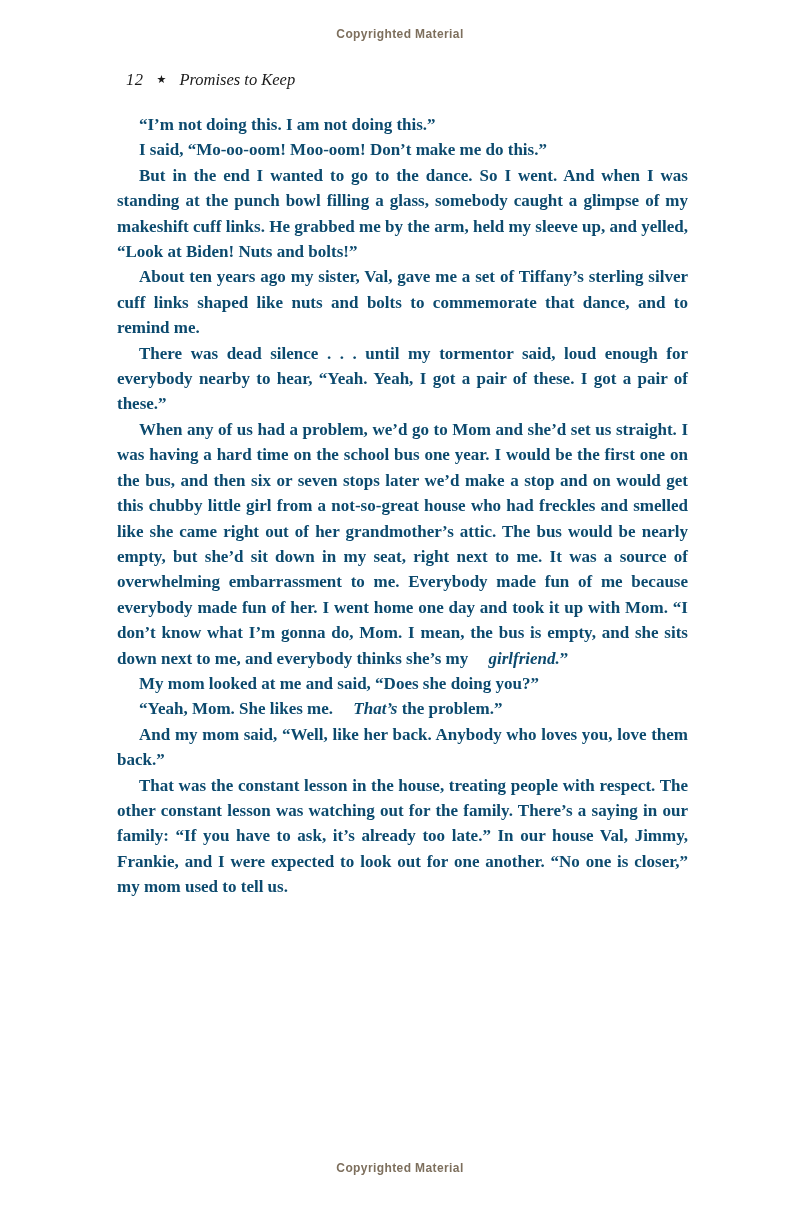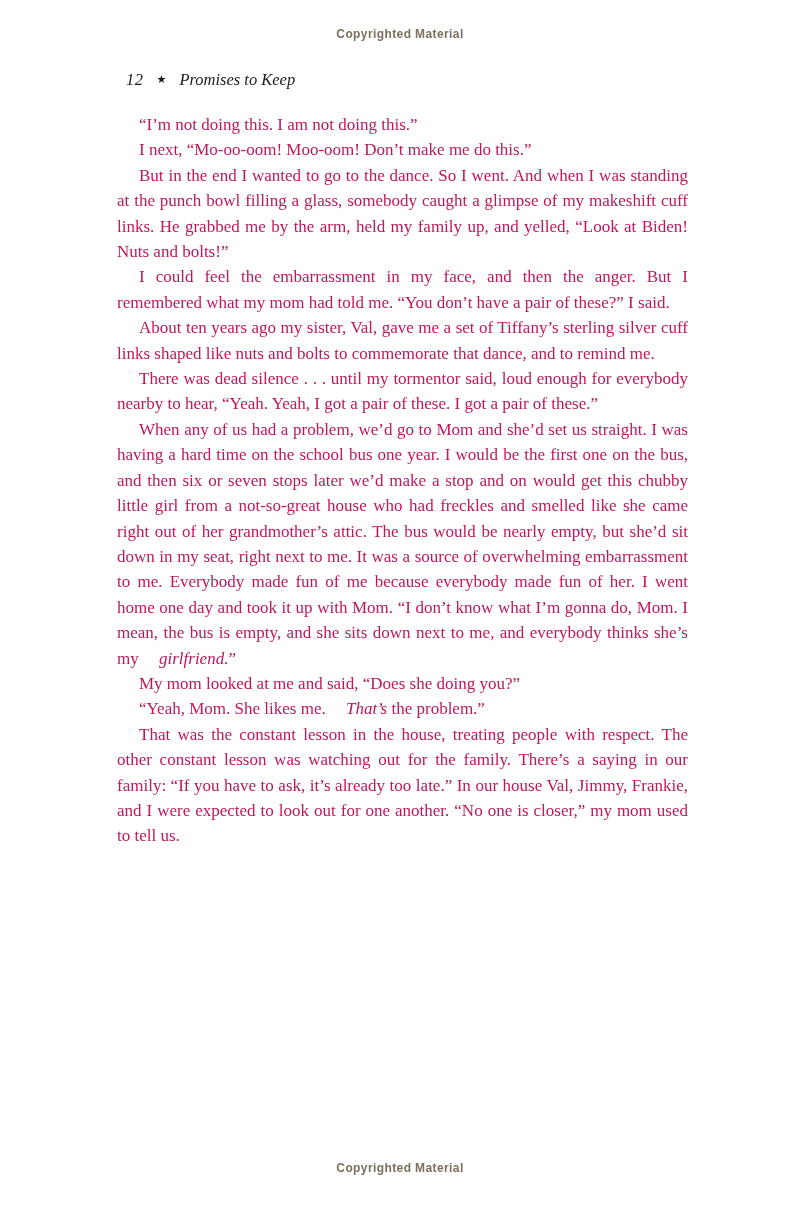--- a/index.html
+++ b/index.html
@@ -72,28 +72,28 @@
 <body>
 
 <div class="page">
 
   <div class="notice top" style="color: rgb(125, 111, 93);">Copyrighted Material</div>
 
   <div class="running-header">
     <span class="page-num">12</span><span class="star">★</span><span class="book-title">Promises to Keep</span>
   </div>
 
-  <div class="body-text" style="color: #be185d;">
+  <div class="body-text" style="color: #0c4a6e; font-weight: bold;">
       <p><span>“I’m not doing this. I am not doing this.”</span></p>
-      <p><span>I next, “Mo-oo-oom! Moo-oom! Don’t make me do this.”</span></p>
-      <p><span>But in the end I wanted to go to the dance. So I went. And when I was standing at the punch bowl filling a glass, somebody caught a glimpse of my makeshift cuff links. He grabbed me by the arm, held my family up, and yelled, “Look at Biden! Nuts and bolts!”</span></p>
-      <p><span>I could feel the embarrassment in my face, and then the anger. But I remembered what my mom had told me. “You don’t have a pair of these?” I said.</span></p>
+      <p><span>I said, “Mo-oo-oom! Moo-oom! Don’t make me do this.”</span></p>
+      <p><span>But in the end I wanted to go to the dance. So I went. And when I was standing at the punch bowl filling a glass, somebody caught a glimpse of my makeshift cuff links. He grabbed me by the arm, held my sleeve up, and yelled, “Look at Biden! Nuts and bolts!”</span></p>
       <p><span>About ten years ago my sister, Val, gave me a set of Tiffany’s sterling silver cuff links shaped like nuts and bolts to commemorate that dance, and to remind me.</span></p>
       <p><span>There was dead silence . . . until my tormentor said, loud enough for everybody nearby to hear, “Yeah. Yeah, I got a pair of these. I got a pair of these.”</span></p>
       <p><span>When any of us had a problem, we’d go to Mom and she’d set us straight. I was having a hard time on the school bus one year. I would be the first one on the bus, and then six or seven stops later we’d make a stop and on would get this chubby little girl from a not-so-great house who had freckles and smelled like she came right out of her grandmother’s attic. The bus would be nearly empty, but she’d sit down in my seat, right next to me. It was a source of overwhelming embarrassment to me. Everybody made fun of me because everybody made fun of her. I went home one day and took it up with Mom. “I don’t know what I’m gonna do, Mom. I mean, the bus is empty, and she sits down next to me, and everybody thinks she’s my </span><span class="it">girlfriend.</span><span>”</span></p>
       <p><span>My mom looked at me and said, “Does she doing you?”</span></p>
       <p><span>“Yeah, Mom. She likes me. </span><span class="it">That’s</span><span> the problem.”</span></p>
+      <p><span>And my mom said, “Well, like her back. Anybody who loves you, love them back.”</span></p>
       <p><span>That was the constant lesson in the house, treating people with respect. The other constant lesson was watching out for the family. There’s a saying in our family: “If you have to ask, it’s already too late.” In our house Val, Jimmy, Frankie, and I were expected to look out for one another. “No one is closer,” my mom used to tell us.</span></p>
     </div>
 
   <div class="notice bottom" style="color: rgb(125, 111, 93);">Copyrighted Material</div>
 
 </div>
 
 </body></html>

